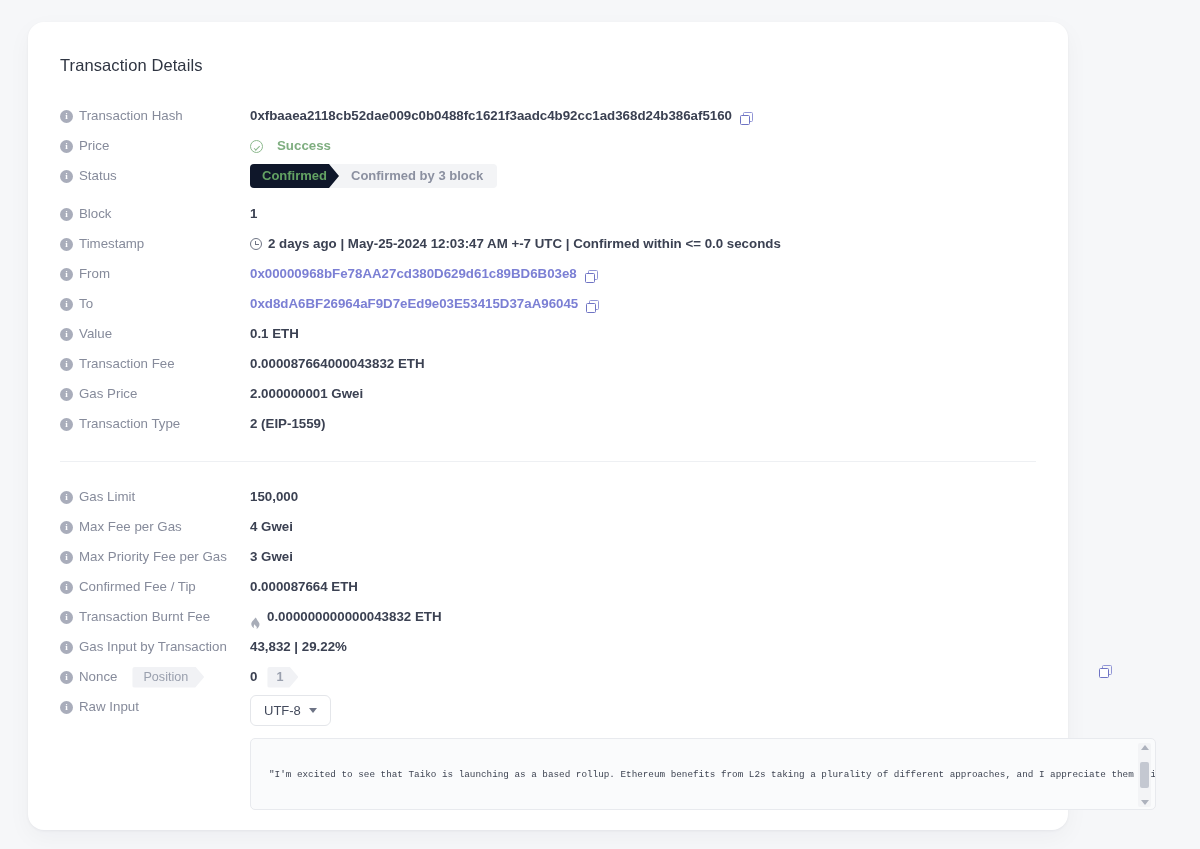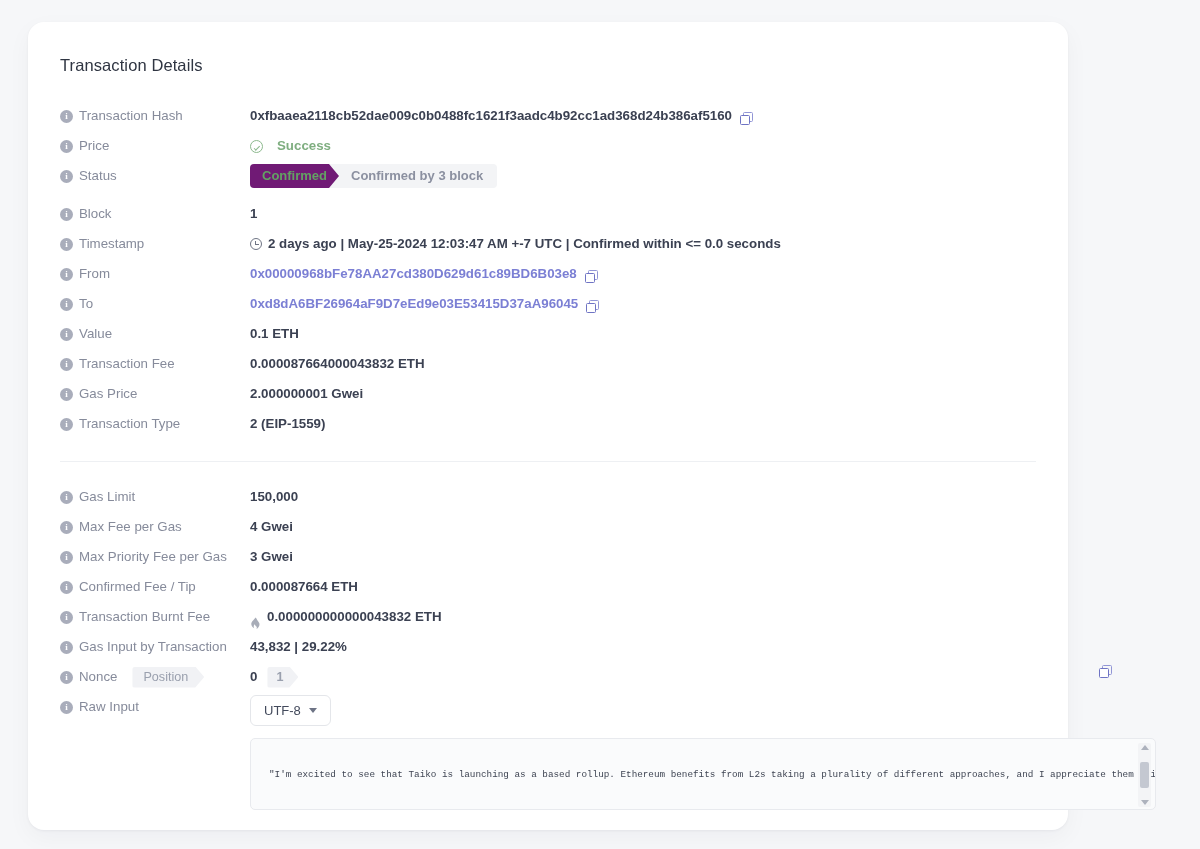--- a/index.html
+++ b/index.html
@@ -142,21 +142,21 @@
     transform: rotate(-45deg);
   }
 
   .status-wrap {
     display: inline-flex;
     align-items: stretch;
     height: 24px;
     margin-top: 3px;
   }
   .chip-confirmed {
-    background: #701a75;
+    background: #0f172a;
     color: #63a263;
     font-size: 13px;
     padding: 0 12px;
     display: inline-flex;
     align-items: center;
     border-radius: 4px;
   }
   .chip-arrow {
     background: #f3f4f6;
     color: #8b90a0;

